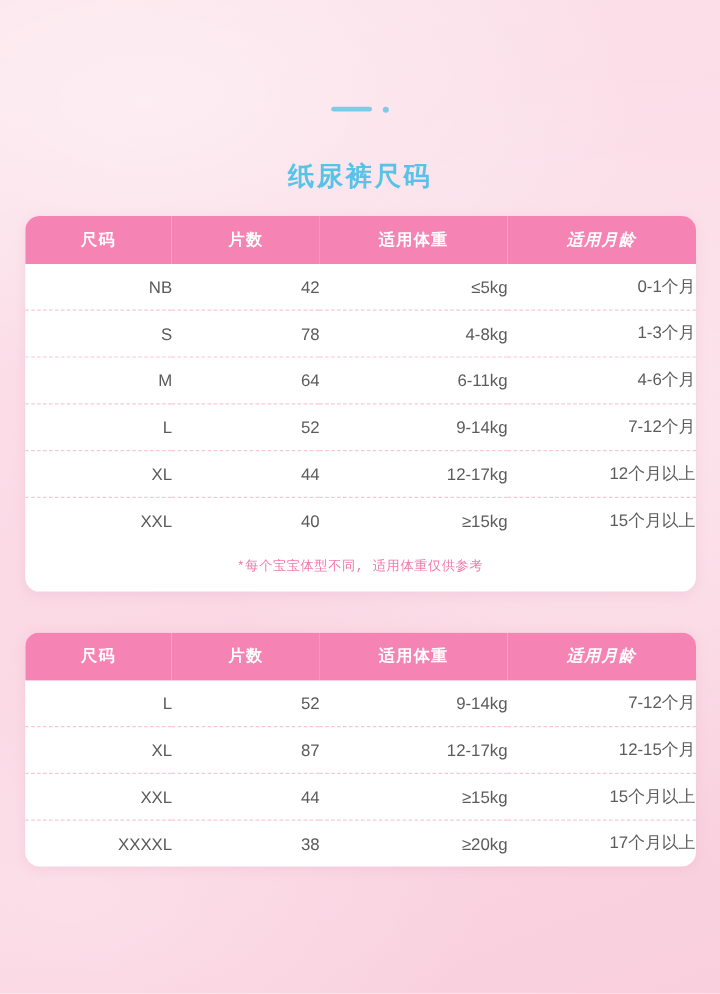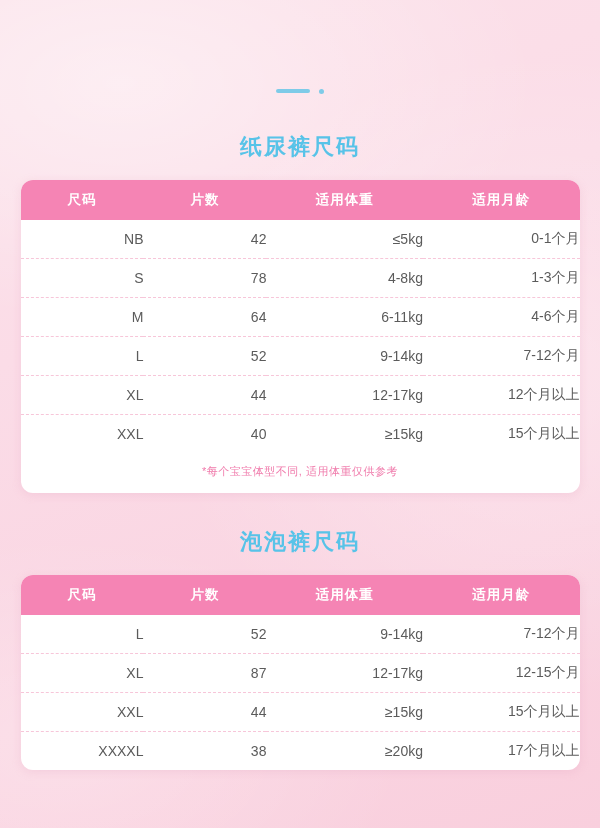--- a/index.html
+++ b/index.html
@@ -86,28 +86,29 @@
     text-align: right;
     font-size: 14px;
     color: #5b5b5b;
     padding: 10px 0;
     border-bottom: 1px dashed #f7c6d9;
   }
   tbody tr:last-child td { border-bottom: none; }
   .col-size { width: 22%; }
   .col-count { width: 22%; }
   .col-weight { width: 28%; font-family: Liberation Serif, serif; }
-  .col-age { width: 28%; }
+  .col-age { width: 28%; font-style: italic; }
 
   .note {
     text-align: center;
     font-size: 11px;
     color: #f07aab;
     padding: 11px 0 14px;
     letter-spacing: 0.5px;
+    font-family: Liberation Mono, monospace;
   }
 </style>
 </head>
 <body>
 
 <div class="bg-sheen"></div>
 
 <div class="page">
 
 
@@ -165,21 +166,20 @@
             <td>≥15kg</td>
             <td>15个月以上</td>
           </tr>
         </tbody>
       </table>
       <div class="note">*每个宝宝体型不同, 适用体重仅供参考</div>
     </div>
   </div>
 
   <div class="section">
-    <h2 class="section-title">泡泡裤尺码</h2>
     <div class="card">
       <table>
         <thead>
           <tr>
             <th class="col-size">尺码</th>
             <th class="col-count">片数</th>
             <th class="col-weight">适用体重</th>
             <th class="col-age">适用月龄</th>
           </tr>
         </thead>

